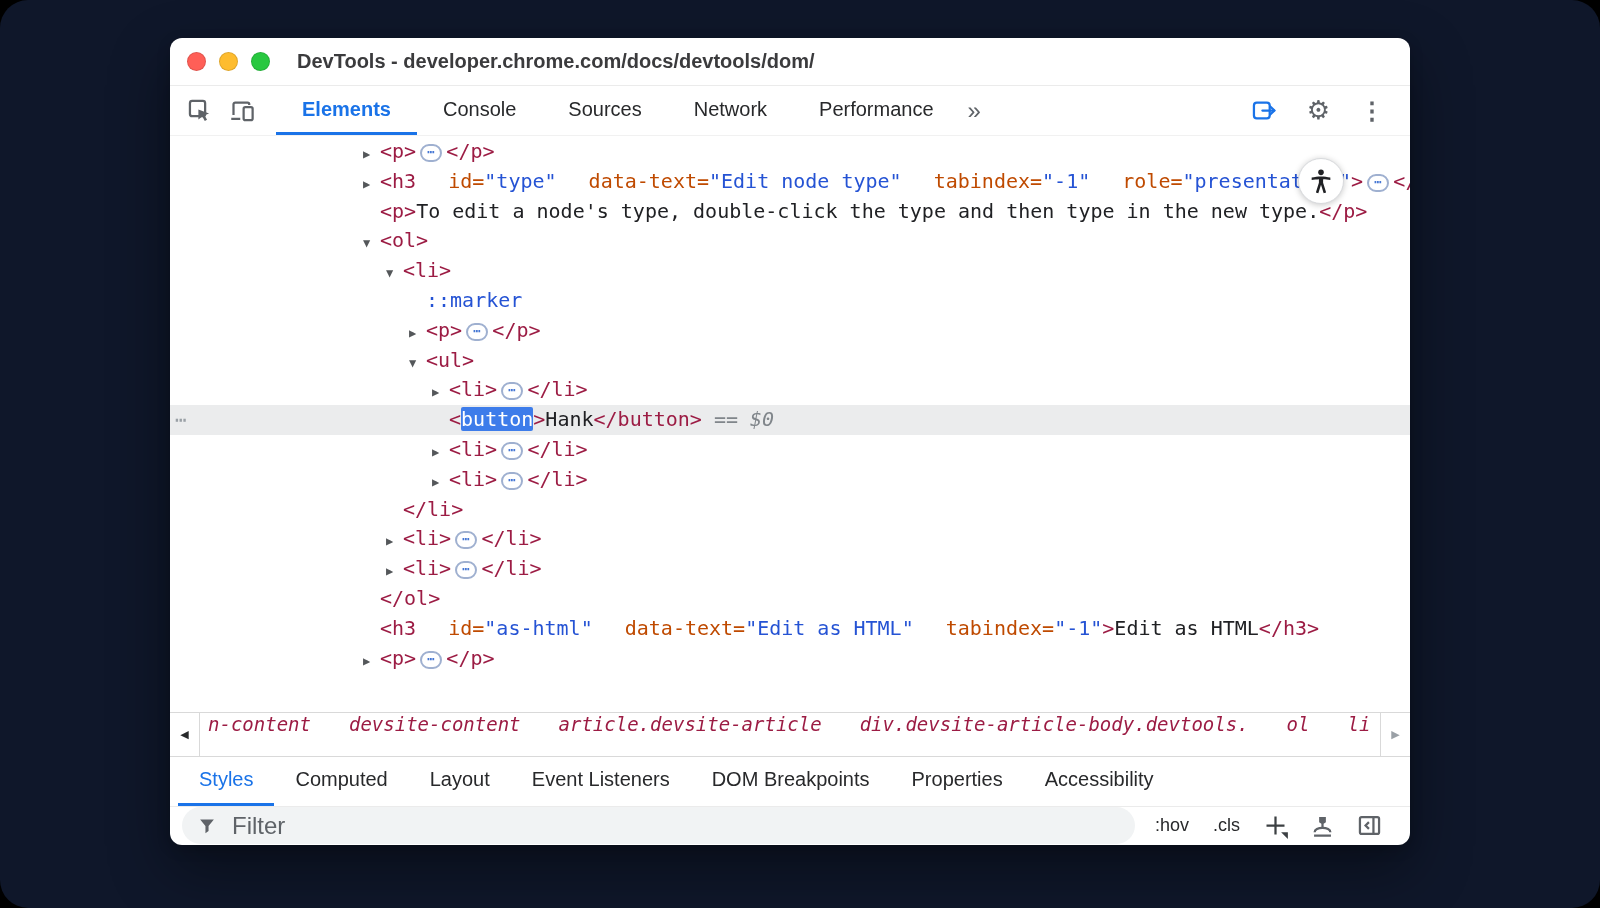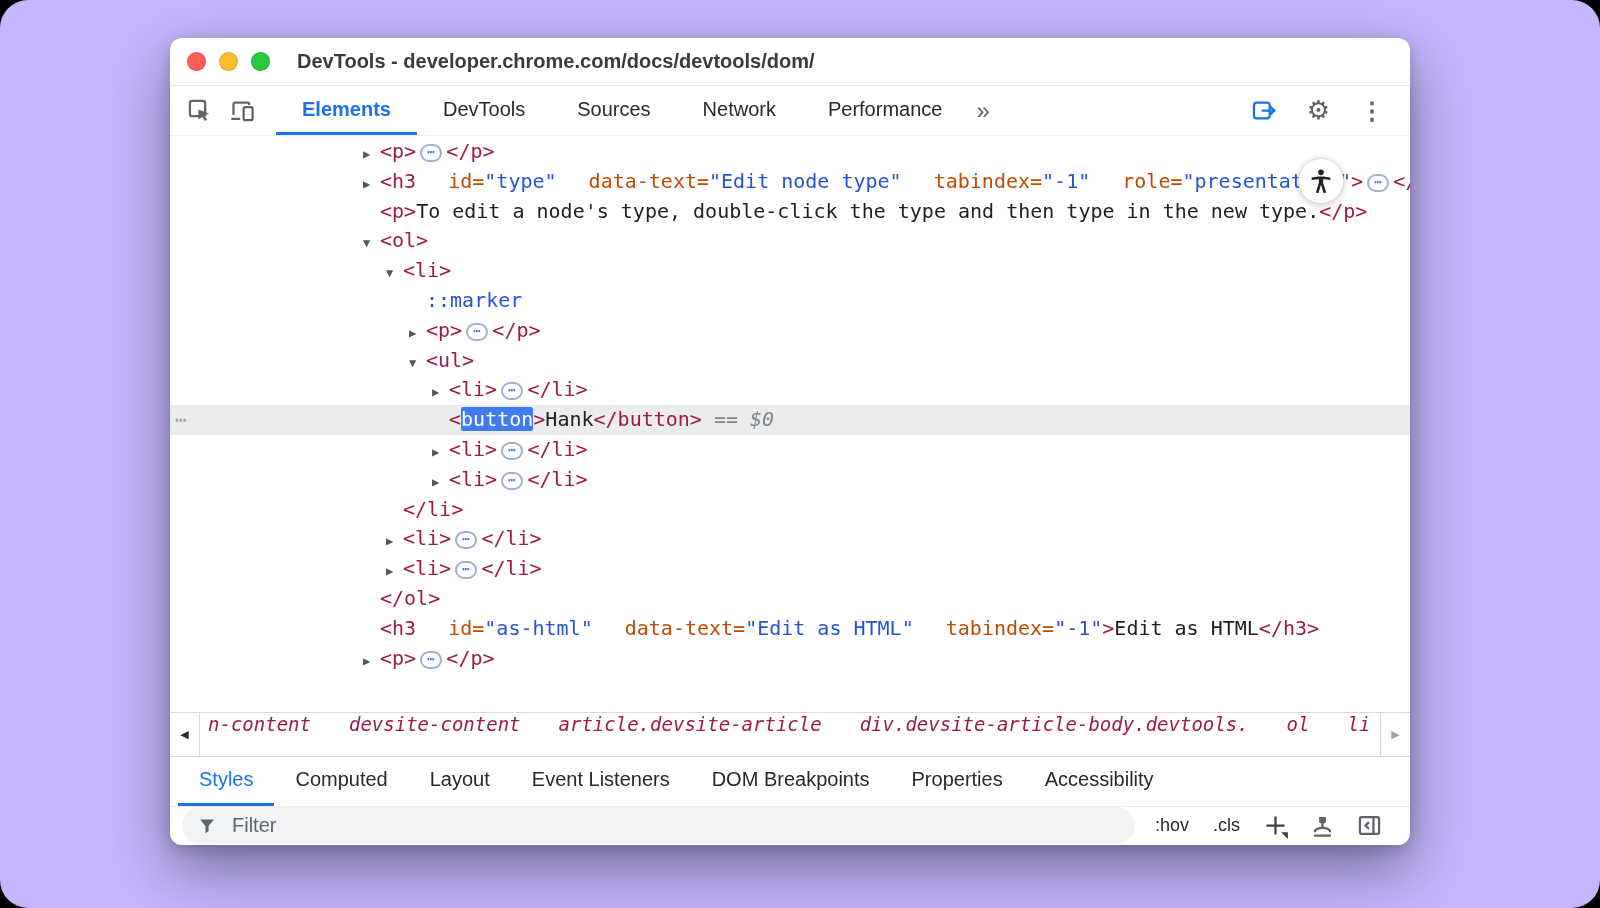--- a/index.html
+++ b/index.html
@@ -1,19 +1,19 @@
 <!DOCTYPE html>
 <html style="--accent-blue: #1a73e8; --tag: #9c1c44; --attr-name: #bf4a00; --attr-value: #2553d4; --pseudo: #2553d4; --text: #202124; --muted: #80868b; --selection-bg: #3d7cea; --selected-row-bg: #ebeced; --crumb-selected-bg: #dbe3fb; --crumb-selected-text: #1745c8;"><head>
 <meta charset="utf-8">
 <style>
   * { box-sizing: border-box; }
   html,body { margin:0; padding:0; }
   body { width:1600px; height:908px; background:#000; font-family:"Liberation Sans","DejaVu Sans",sans-serif; }
 
-  .stage { position:relative; width:1600px; height:908px; background:#c4b5fd; border-radius:28px; overflow:hidden; }
+  .stage { position:relative; width:1600px; height:908px; background:#0f172a; border-radius:28px; overflow:hidden; }
 
   .window {
     position:absolute; left:170px; top:38px; width:1240px; height:807px;
     background:#fff; border-radius:12px; overflow:hidden;
     box-shadow:0 24px 60px rgba(0,0,0,.40), 0 4px 14px rgba(0,0,0,.18);
     display:flex; flex-direction:column;
   }
 
   
   .titlebar { flex:0 0 48px; display:flex; align-items:center; padding:0 17px; border-bottom:1px solid #ebebeb; }
@@ -70,21 +70,21 @@
   .sidebar-tabs { flex:0 0 50px; display:flex; align-items:stretch; padding-left:8px; border-bottom:1px solid #ebebeb;
                   font-size:20px; color:#28292b; }
   .side-tab { display:flex; align-items:center; padding:0 21px; border-bottom:3px solid transparent; cursor:default; }
   .side-tab.active { color:var(--accent-blue); border-bottom-color:var(--accent-blue); }
 
   
   .styles-toolbar { flex:1; display:flex; align-items:center; padding:0 18px 0 12px; gap:16px; }
   .filter-pill { width:953px; height:37px; background:#f1f3f4; border-radius:19px; display:flex; align-items:center;
                  gap:12px; padding:0 6px 0 14px; }
   .filter-input { flex:1; border:0; background:transparent; outline:0; font-family:"Liberation Sans","DejaVu Sans",sans-serif;
-                  font-size:20px; color:#202124; }
+                  font-size:24px; color:#202124; }
   .filter-input::placeholder { color:#5f6368; }
   .state-btn { background:none; border:none; font-family:"Liberation Sans","DejaVu Sans",sans-serif; font-size:18px;
                color:#28292b; padding:2px 4px; }
   .icon-btn { background:none; border:none; padding:2px; display:flex; align-items:center; justify-content:center; color:#5f6368; }
 </style>
 </head>
 <body>
 
 <div class="stage">
   <div class="window">
@@ -107,21 +107,21 @@
       </button>
       <button class="tool-btn">
         <svg width="27" height="27" viewBox="0 0 24 24" fill="none" stroke="#5f6368" stroke-width="2">
           <path d="M4 16 V6.5 A1.5 1.5 0 0 1 5.5 5 H16.5 A1.5 1.5 0 0 1 18 6.5 V7"></path>
           <path d="M2 19.5 H10"></path>
           <rect x="13" y="9" width="8" height="11.5" rx="1.5" fill="#ffffff"></rect>
         </svg>
       </button>
       <div class="panel-tabs">
           <div class="panel-tab active">Elements</div>
-          <div class="panel-tab">DevTools</div>
+          <div class="panel-tab">Console</div>
           <div class="panel-tab">Sources</div>
           <div class="panel-tab">Network</div>
           <div class="panel-tab">Performance</div>
         </div>
       <button class="tool-btn more-tabs">
         <span>»</span>
       </button>
       <div class="toolbar-spacer"></div>
       <div class="toolbar-right">
         <button class="tool-btn">

